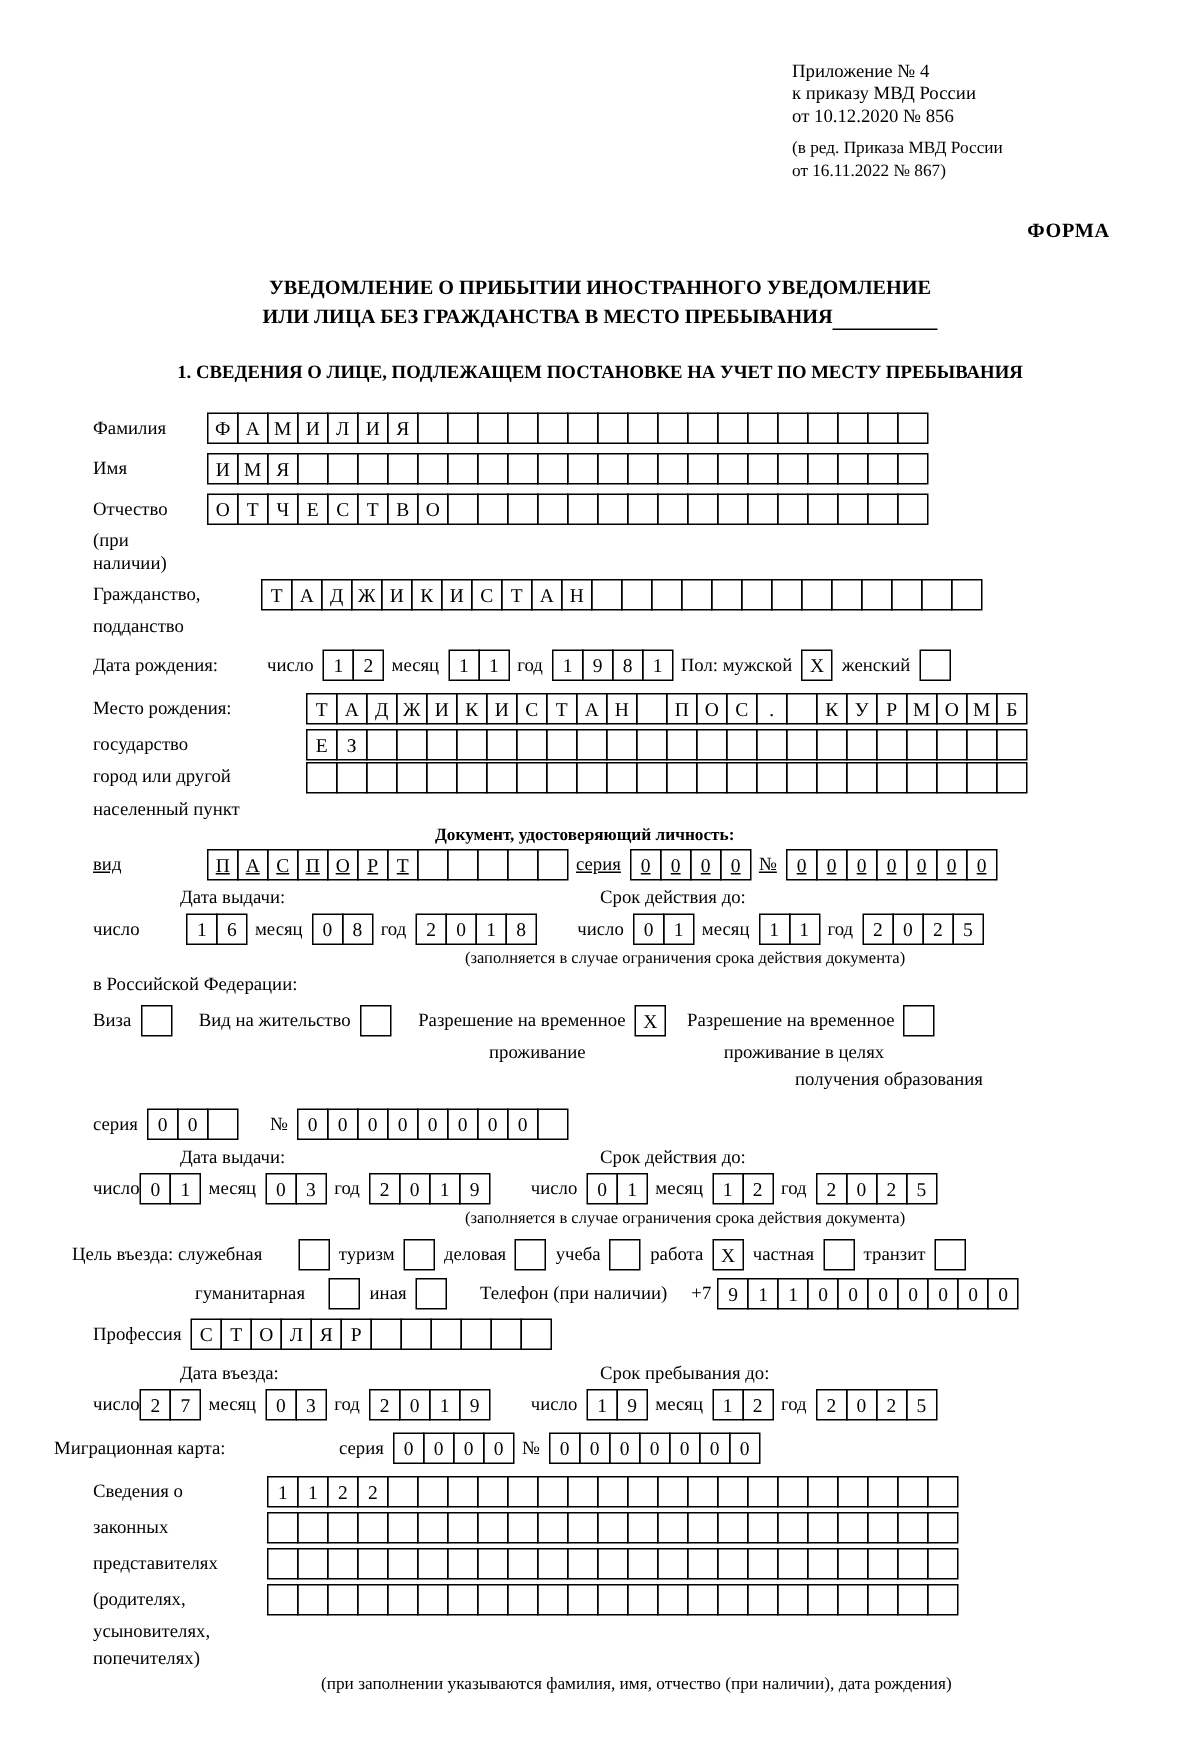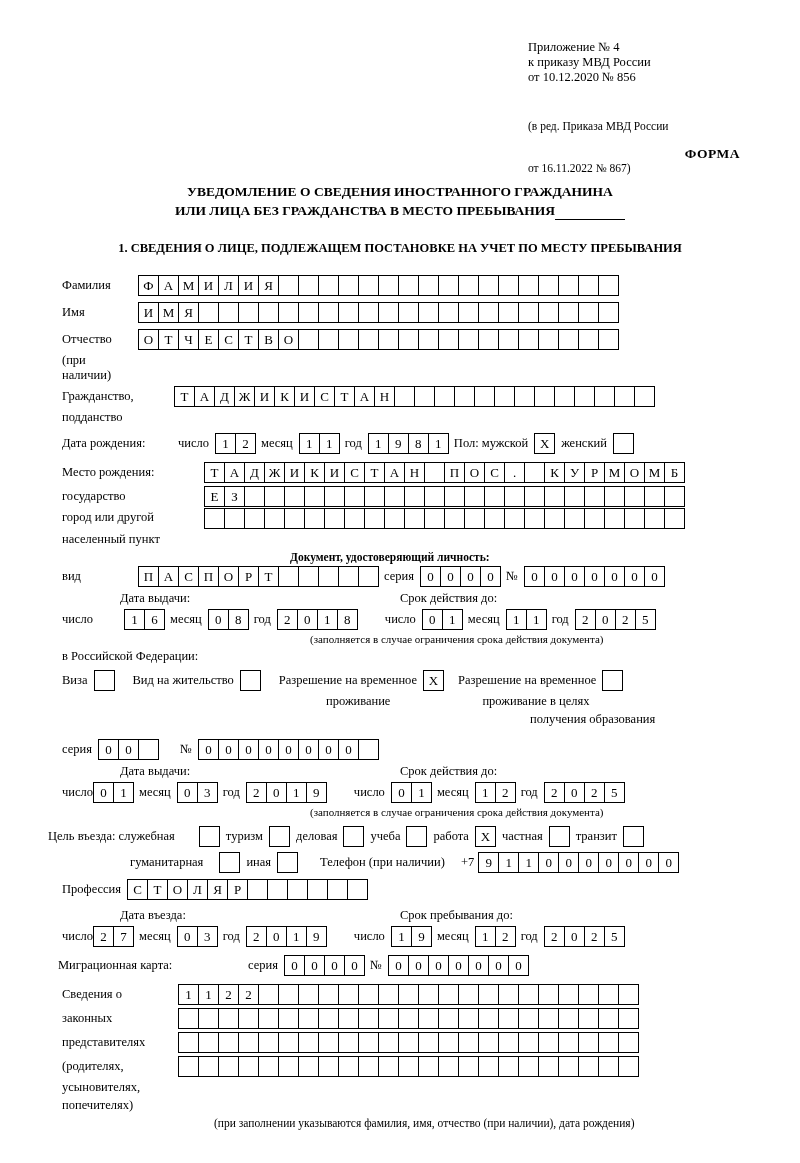--- a/index.html
+++ b/index.html
@@ -9,21 +9,21 @@
     color:#000;
     position:relative;
     overflow:hidden;
   }
   .page{position:relative;width:800px;height:1163px;padding:0;box-sizing:border-box;}
 
   .hdr{
     position:absolute;top:40px;right:42px;width:230px;
     font-size:12.5px;line-height:15px;text-align:left;
   }
-  .hdr .small{font-size:11.5px;margin-top:27px;}
+  .hdr .small{font-size:11.5px;}
   .hdr .gap{height:7px;}
 
   .forma{
     position:absolute;top:146px;right:60px;
     font-size:13.5px;font-weight:bold;letter-spacing:.5px;
   }
 
   .title{
     position:absolute;top:182px;left:0;width:800px;
     text-align:center;font-weight:bold;font-size:13.5px;line-height:19px;
@@ -71,21 +71,21 @@
     <div>к приказу МВД России</div>
     <div>от 10.12.2020 № 856</div>
     <div class="gap"></div>
     <div class="small">(в ред. Приказа МВД России</div>
     <div class="small">от 16.11.2022 № 867)</div>
   </div>
 
   <div class="forma">ФОРМА</div>
 
   <div class="title">
-    <div>УВЕДОМЛЕНИЕ О СВЕДЕНИЯ ИНОСТРАННОГО ГРАЖДАНИНА</div>
+    <div>УВЕДОМЛЕНИЕ О ПРИБЫТИИ ИНОСТРАННОГО УВЕДОМЛЕНИЕ</div>
     <div><span>ИЛИ ЛИЦА БЕЗ ГРАЖДАНСТВА В МЕСТО ПРЕБЫВАНИЯ</span><span class="ul"></span></div>
   </div>
 
   <div class="section1">1. СВЕДЕНИЯ О ЛИЦЕ, ПОДЛЕЖАЩЕМ ПОСТАНОВКЕ НА УЧЕТ ПО МЕСТУ ПРЕБЫВАНИЯ</div>
 
   <div class="body">
 
     <div class="row">
       <div class="lbl left" style="width:76px;">Фамилия</div>
       <div class="cells" id="cells-familiya">
@@ -328,21 +328,21 @@
           <div class="c"></div>
         </div>
     </div>
     <div class="row">
       <div class="lbl left" style="width:142px;">населенный пункт</div>
     </div>
 
     <div class="row" style="margin-top:4px;">
       <div class="lbl bold" style="padding-left:290px;font-size:11.5px;">Документ, удостоверяющий личность:</div>
     </div>
-    <div class="row" style="margin-top:2px;">
+    <div class="row" style="margin-top:2px;text-decoration:underline;">
       <div class="lbl left" style="width:76px;">вид</div>
       <div class="cells" id="cells-doc-vid">
           <div class="c">П</div>
           <div class="c">А</div>
           <div class="c">С</div>
           <div class="c">П</div>
           <div class="c">О</div>
           <div class="c">Р</div>
           <div class="c">Т</div>
           <div class="c"></div>
@@ -597,21 +597,21 @@
       <div class="lbl ml mr">год</div>
       <div class="cells" id="cells-stay-year">
           <div class="c">2</div>
           <div class="c">0</div>
           <div class="c">2</div>
           <div class="c">5</div>
         </div>
     </div>
 
     <div class="row" style="margin-top:8px;">
-      <div class="lbl left" style="padding-left:58px;width:190px;">Миграционная карта:</div>
+      <div class="lbl left" style="padding-left:36px;width:190px;">Миграционная карта:</div>
       <div class="lbl mr">серия</div>
       <div class="cells" id="cells-migr-seriya">
           <div class="c">0</div>
           <div class="c">0</div>
           <div class="c">0</div>
           <div class="c">0</div>
         </div>
       <div class="lbl ml mr">№</div>
       <div class="cells" id="cells-migr-nomer">
           <div class="c">0</div>

